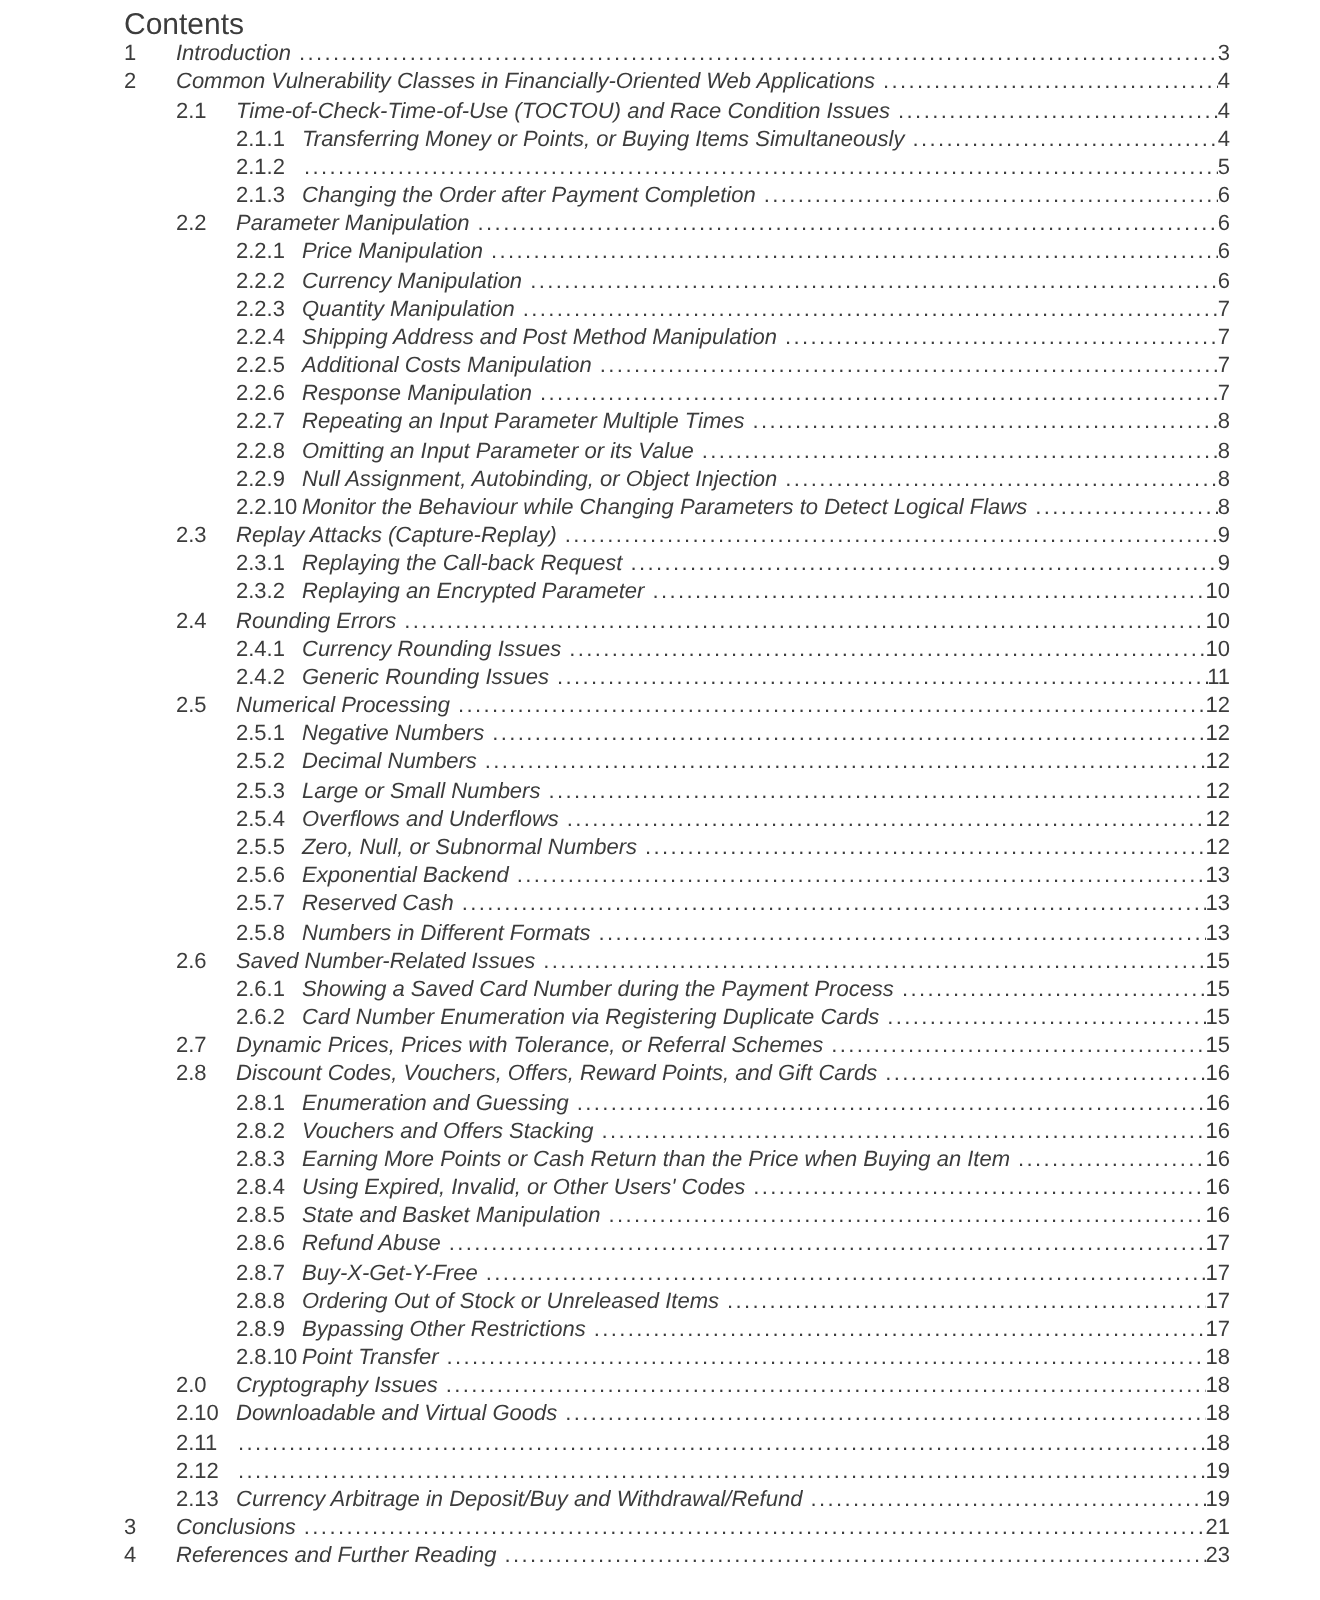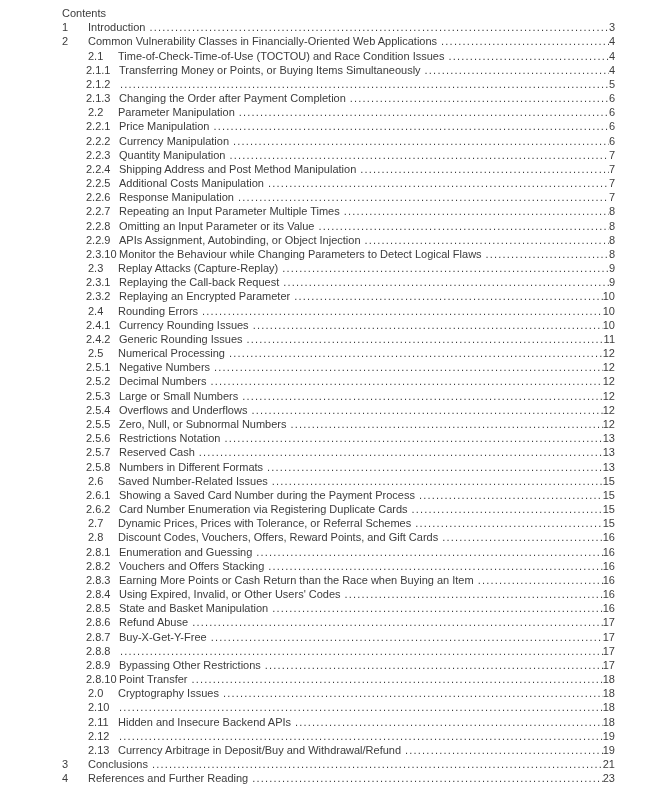--- a/index.html
+++ b/index.html
@@ -12,35 +12,35 @@
     color: #3c3c3c;
     -webkit-font-smoothing: antialiased;
   }
   .page {
     box-sizing: border-box;
     width: 660px;
     height: 800px;
     padding: 6px 45px 0 62px;
   }
   .toc-heading {
-    font-size: 11px;
+    font-size: 15px;
     line-height: 14.17px;
     white-space: nowrap;
   }
   .row {
     display: flex;
     font-size: 11px;
     line-height: 14.17px;
     white-space: nowrap;
   }
   .num   { flex: none; }
   .lv1 .num { width: 26px; margin-left: 0; }
   .lv2 .num { width: 30px; margin-left: 26px; }
-  .lv3 .num { width: 33px; margin-left: 24px; }
-  .title { flex: none; padding-right: 3px; }
+  .lv3 .num { width: 33px; margin-left: 56px; }
+  .title { flex: none; padding-right: 3px; font-style: italic; }
   .dots  {
     flex: 1 1 0;
     min-width: 0;
     overflow: hidden;
     letter-spacing: 1.2px;
     padding-left: 1px;
   }
   .pg    { flex: none; text-align: right; }
 </style>
 </head>
@@ -148,27 +148,27 @@
 
   <div class="row lv3">
     <span class="num">2.2.8</span>
     <span class="title">Omitting an Input Parameter or its Value</span>
     <span class="dots">............................................................................................................................................................................................................................................................................................................</span>
     <span class="pg">8</span>
   </div>
 
   <div class="row lv3">
     <span class="num">2.2.9</span>
-    <span class="title">APIs Assignment, Autobinding, or Object Injection</span>
+    <span class="title">Null Assignment, Autobinding, or Object Injection</span>
     <span class="dots">............................................................................................................................................................................................................................................................................................................</span>
     <span class="pg">8</span>
   </div>
 
   <div class="row lv3">
-    <span class="num">2.3.10</span>
+    <span class="num">2.2.10</span>
     <span class="title">Monitor the Behaviour while Changing Parameters to Detect Logical Flaws</span>
     <span class="dots">............................................................................................................................................................................................................................................................................................................</span>
     <span class="pg">8</span>
   </div>
 
   <div class="row lv2">
     <span class="num">2.3</span>
     <span class="title">Replay Attacks (Capture-Replay)</span>
     <span class="dots">............................................................................................................................................................................................................................................................................................................</span>
     <span class="pg">9</span>
@@ -246,21 +246,21 @@
 
   <div class="row lv3">
     <span class="num">2.5.5</span>
     <span class="title">Zero, Null, or Subnormal Numbers</span>
     <span class="dots">............................................................................................................................................................................................................................................................................................................</span>
     <span class="pg">12</span>
   </div>
 
   <div class="row lv3">
     <span class="num">2.5.6</span>
-    <span class="title">Restrictions Notation</span>
+    <span class="title">Exponential Backend</span>
     <span class="dots">............................................................................................................................................................................................................................................................................................................</span>
     <span class="pg">13</span>
   </div>
 
   <div class="row lv3">
     <span class="num">2.5.7</span>
     <span class="title">Reserved Cash</span>
     <span class="dots">............................................................................................................................................................................................................................................................................................................</span>
     <span class="pg">13</span>
   </div>
@@ -316,21 +316,21 @@
 
   <div class="row lv3">
     <span class="num">2.8.2</span>
     <span class="title">Vouchers and Offers Stacking</span>
     <span class="dots">............................................................................................................................................................................................................................................................................................................</span>
     <span class="pg">16</span>
   </div>
 
   <div class="row lv3">
     <span class="num">2.8.3</span>
-    <span class="title">Earning More Points or Cash Return than the Race when Buying an Item</span>
+    <span class="title">Earning More Points or Cash Return than the Price when Buying an Item</span>
     <span class="dots">............................................................................................................................................................................................................................................................................................................</span>
     <span class="pg">16</span>
   </div>
 
   <div class="row lv3">
     <span class="num">2.8.4</span>
     <span class="title">Using Expired, Invalid, or Other Users' Codes</span>
     <span class="dots">............................................................................................................................................................................................................................................................................................................</span>
     <span class="pg">16</span>
   </div>
@@ -351,20 +351,21 @@
 
   <div class="row lv3">
     <span class="num">2.8.7</span>
     <span class="title">Buy-X-Get-Y-Free</span>
     <span class="dots">............................................................................................................................................................................................................................................................................................................</span>
     <span class="pg">17</span>
   </div>
 
   <div class="row lv3">
     <span class="num">2.8.8</span>
+    <span class="title">Ordering Out of Stock or Unreleased Items</span>
     <span class="dots">............................................................................................................................................................................................................................................................................................................</span>
     <span class="pg">17</span>
   </div>
 
   <div class="row lv3">
     <span class="num">2.8.9</span>
     <span class="title">Bypassing Other Restrictions</span>
     <span class="dots">............................................................................................................................................................................................................................................................................................................</span>
     <span class="pg">17</span>
   </div>
@@ -378,27 +379,27 @@
 
   <div class="row lv2">
     <span class="num">2.0</span>
     <span class="title">Cryptography Issues</span>
     <span class="dots">............................................................................................................................................................................................................................................................................................................</span>
     <span class="pg">18</span>
   </div>
 
   <div class="row lv2">
     <span class="num">2.10</span>
+    <span class="title">Downloadable and Virtual Goods</span>
     <span class="dots">............................................................................................................................................................................................................................................................................................................</span>
     <span class="pg">18</span>
   </div>
 
   <div class="row lv2">
     <span class="num">2.11</span>
-    <span class="title">Hidden and Insecure Backend APIs</span>
     <span class="dots">............................................................................................................................................................................................................................................................................................................</span>
     <span class="pg">18</span>
   </div>
 
   <div class="row lv2">
     <span class="num">2.12</span>
     <span class="dots">............................................................................................................................................................................................................................................................................................................</span>
     <span class="pg">19</span>
   </div>
 

